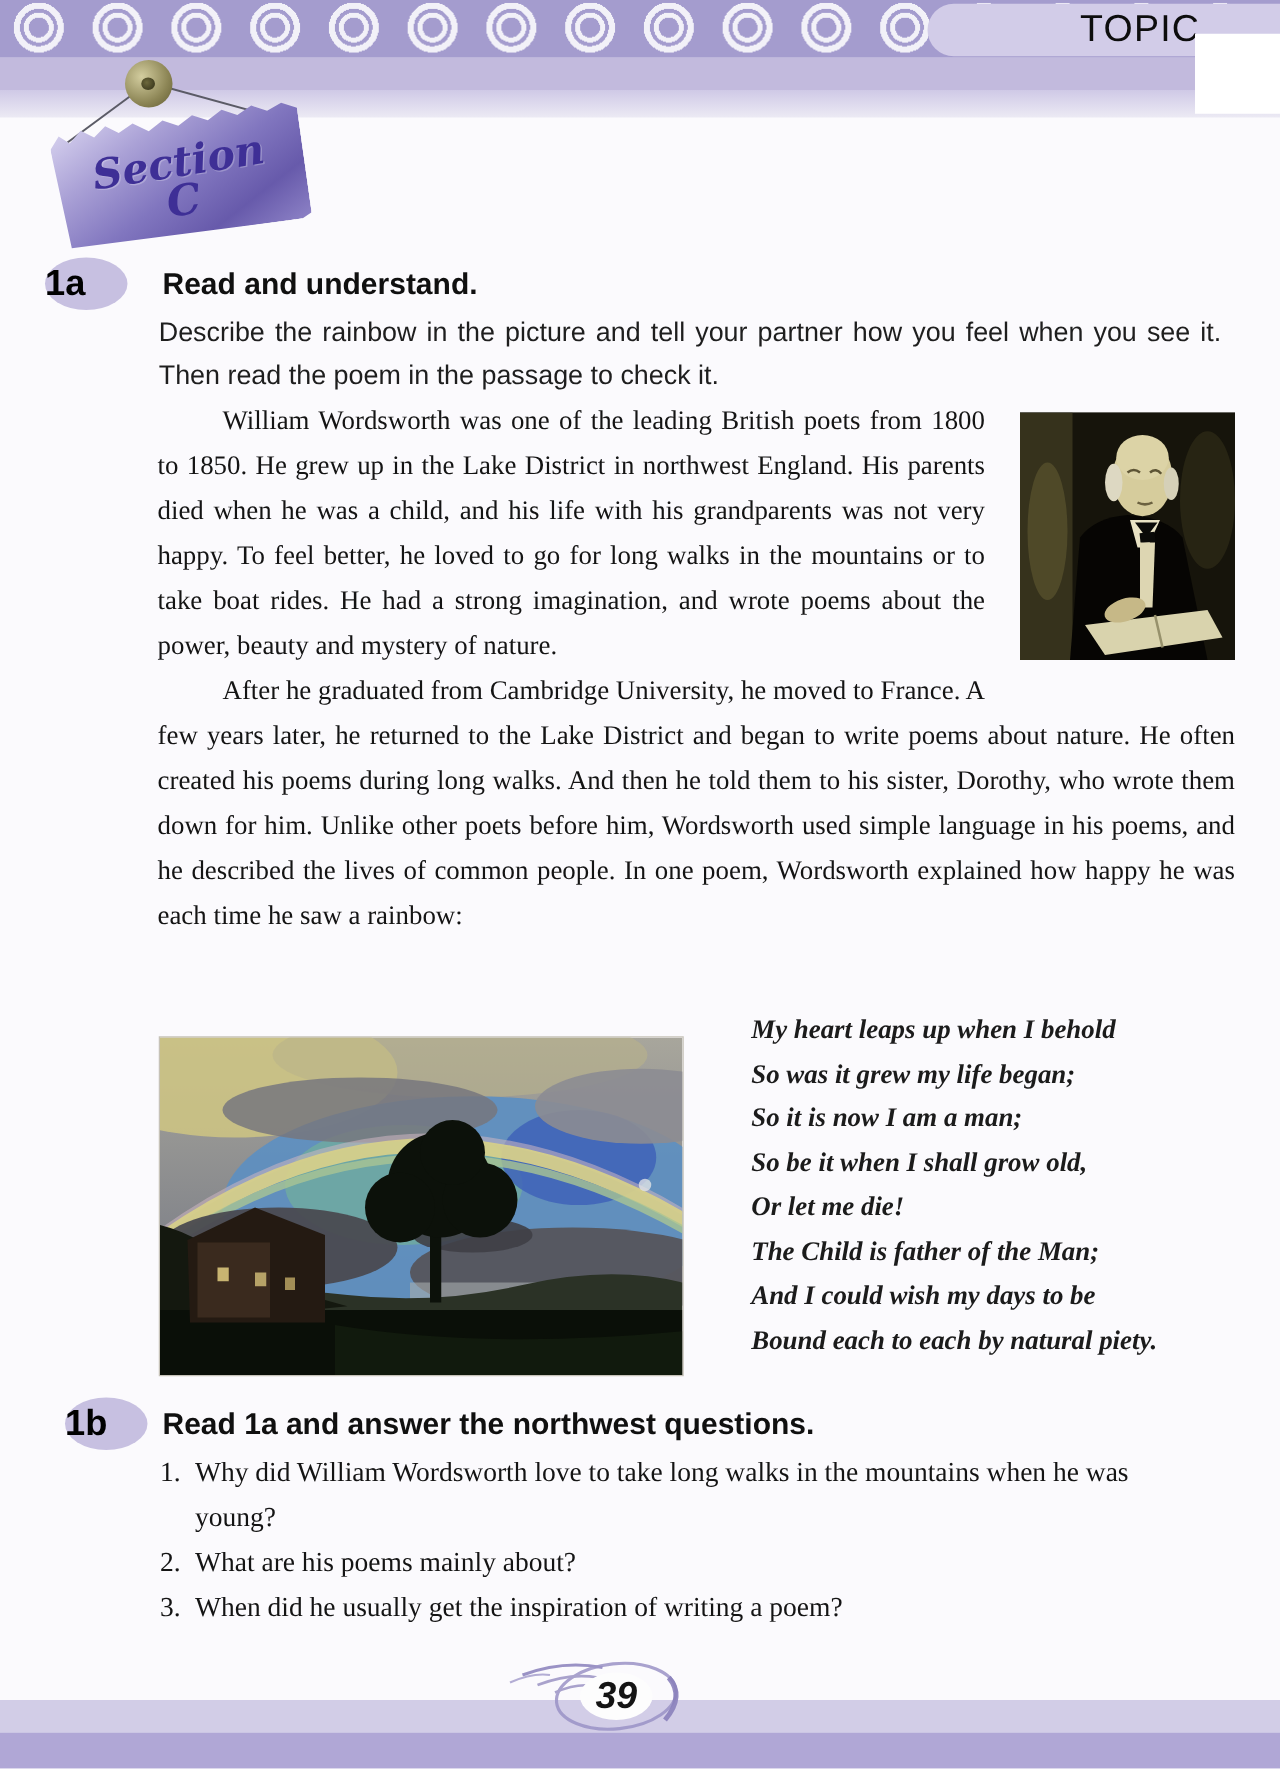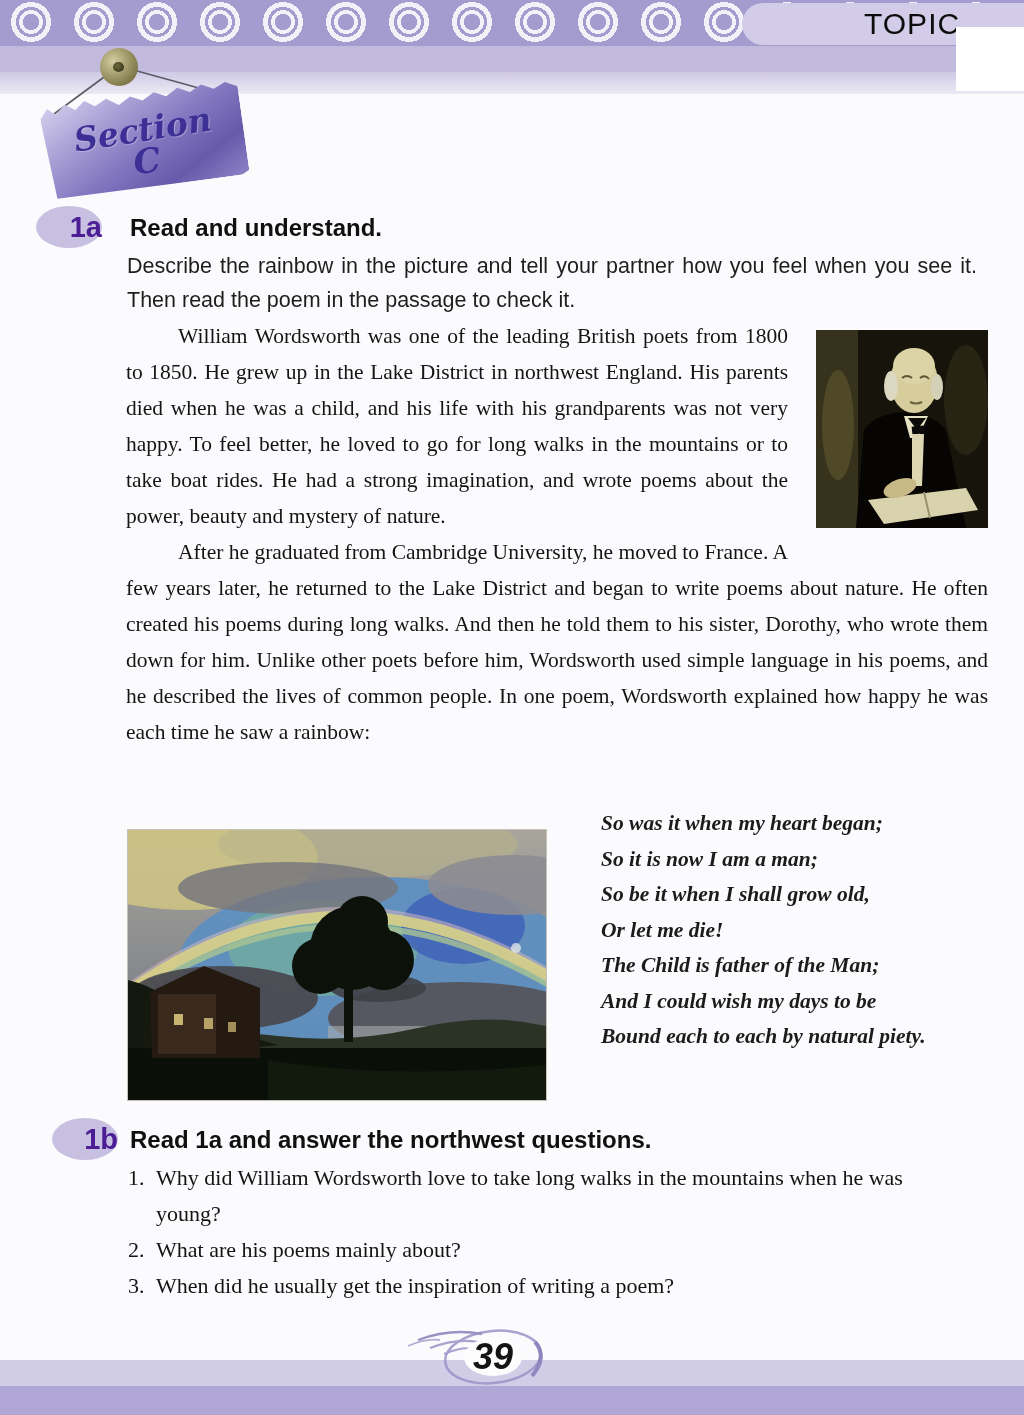--- a/index.html
+++ b/index.html
@@ -56,21 +56,21 @@
   .ln1 { text-shadow:1px 1px 0 rgba(255,255,255,0.25); }
   .sign .ln2 {
     text-align:center; margin-top:-8px;
     font-family:"DejaVu Serif", serif; font-style:italic; font-weight:bold;
     font-size:34px; color:#3e2f96;
   }
 
   
   .badge {
     position:absolute; width:66px; height:42px; background:#c7c0e1; border-radius:50%;
-    text-align:right; line-height:42px; font-weight:bold; font-size:29px; color:#4c1d95;
+    text-align:left; line-height:42px; font-weight:bold; font-size:29px; color:#000000;
   }
   .badge-1a { left:36px; top:206px; }
   .badge-1b { left:52px; top:1118px; }
   .act-title { position:absolute; left:130px; font-weight:bold; font-size:24px; color:#101010; }
   .t-1a { top:214px; }
   .t-1b { top:1126px; }
   .instruction {
     position:absolute; left:127px; top:249px; width:850px;
     font-size:21.5px; line-height:34px; color:#1e1e1e; text-align:justify;
   }
@@ -104,21 +104,21 @@
   .q .num { position:absolute; left:0; top:0; }
 
   
   .footer-1 { position:absolute; left:0; top:1360px; width:1024px; height:26px; background:#d2cde7; }
   .footer-2 { position:absolute; left:0; top:1386px; width:1024px; height:29px; background:#b0a7d6; }
   .pageno-wrap { position:absolute; left:400px; top:1324px; width:190px; height:70px; z-index:3; }
   .pageno {
     position:absolute; left:64px; top:14px; width:58px; height:38px;
     background:#fdfdfd; border-radius:50%;
     text-align:center; line-height:38px;
-    font-style:italic; font-weight:bold; font-size:36px; color:#141414;
+    font-style:italic; font-weight:bold; font-size:30px; color:#141414;
   }
 </style>
 </head>
 <body>
 
 <div class="page">
 
   <div class="band-top"></div>
   <div class="band-mid"></div>
   <div class="band-low"></div>
@@ -205,21 +205,22 @@
       <rect x="100" y="192" width="8" height="10" fill="#c2ab68" opacity="0.8"></rect>
       <rect x="216" y="150" width="9" height="62" fill="#0c110a"></rect>
       <circle cx="224" cy="118" r="42" fill="#0c110a"></circle>
       <circle cx="192" cy="136" r="28" fill="#0c110a"></circle>
       <circle cx="256" cy="130" r="30" fill="#0c110a"></circle>
       <circle cx="234" cy="92" r="26" fill="#0c110a"></circle>
     </svg>
   </div>
 
   <div class="poem">
-    <div>So was it when my heart began;</div>
+    <div>My heart leaps up when I behold</div>
+    <div>So was it grew my life began;</div>
     <div>So it is now I am a man;</div>
     <div>So be it when I shall grow old,</div>
     <div>Or let me die!</div>
     <div>The Child is father of the Man;</div>
     <div>And I could wish my days to be</div>
     <div>Bound each to each by natural piety.</div>
   </div>
 
   <div class="badge badge-1b">1b</div>
   <div class="act-title t-1b">Read 1a and answer the northwest questions.</div>

